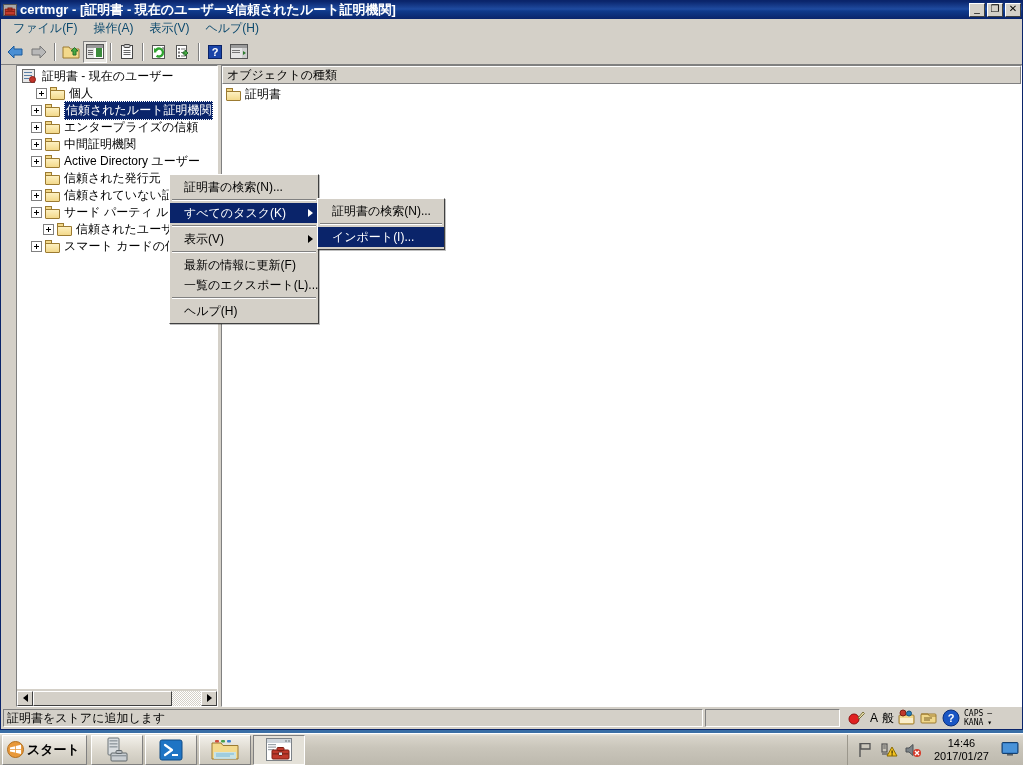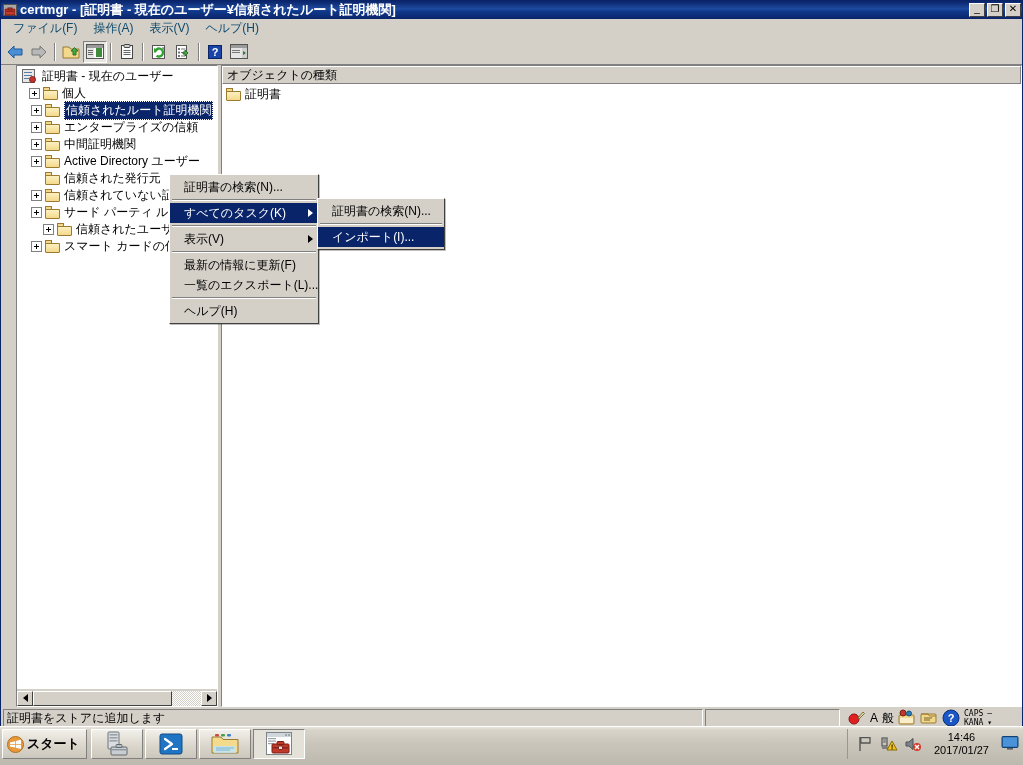--- a/index.html
+++ b/index.html
@@ -336,24 +336,24 @@
   .tray-ico { width: 18px; height: 18px; position: relative; flex: 0 0 auto; }
   .ime-text { font-size: 12px; font-family: "Liberation Sans", sans-serif; color: #000; }
   .caps-kana {
     font-size: 8px; line-height: 9px; color: #000;
     font-family: "DejaVu Sans Mono", monospace;
   }
 
   
   #taskbar {
     position: absolute; left: 0; bottom: 0;
-    width: 1023px; height: 39px;
+    width: 1023px; height: 32px;
     background: linear-gradient(to bottom, #e9e6de 0%, #d8d4ca 8%, #c9c5ba 45%, #bdb9ae 100%);
     border-top: 1px solid #ffffff;
-    display: flex; 
+    display: flex; align-items: center;
     padding: 2px 0 2px 2px;
   }
   #start-button {
     height: 30px; min-width: 68px;
     margin-right: 4px;
     background: linear-gradient(to bottom, #f2f0ea, #ddd9cf 50%, #cbc7bc);
     border: 1px solid;
     border-color: #ffffff #808080 #808080 #ffffff;
     display: flex; align-items: center; gap: 3px;
     padding: 0 6px 0 4px;
@@ -506,21 +506,21 @@
           <span class="cert-root-ico">
             <span class="page"></span>
             <span class="ln" style="top:3px"></span>
             <span class="ln" style="top:6px"></span>
             <span class="ln" style="top:9px;width:5px"></span>
             <span class="seal"></span>
           </span>
           <span class="tree-label">証明書 - 現在のユーザー</span>
         </div>
 
-        <div class="tree-row" style="padding-left:12px">
+        <div class="tree-row" style="padding-left:19px">
           <span class="expander"></span>
           <span class="folder-ico">
               <span class="tab"></span>
               <span class="body"></span>
             </span>
           <span class="tree-label">個人</span>
         </div>
 
         <div class="tree-row selected" style="padding-left:14px">
           <span class="expander"></span>

